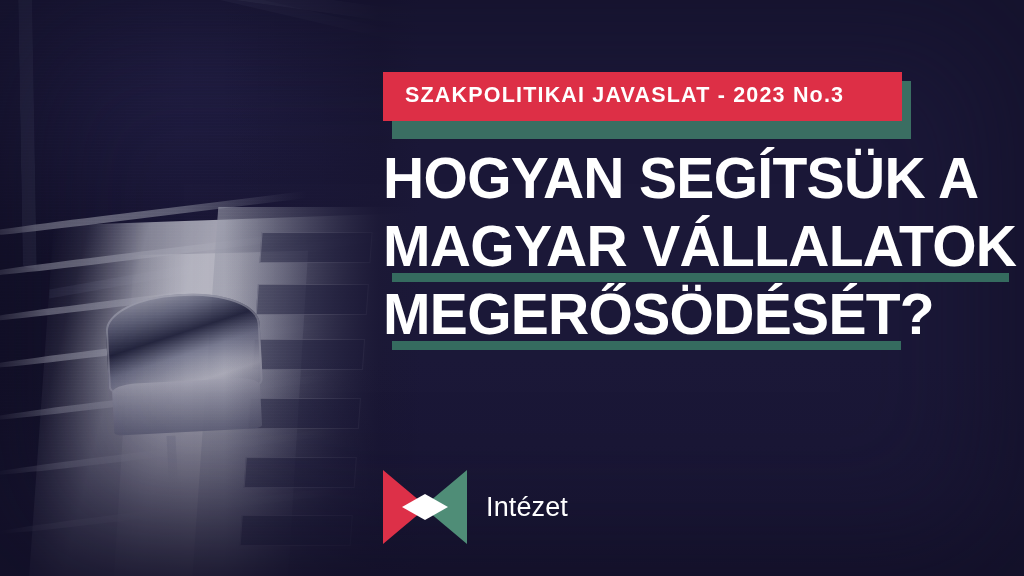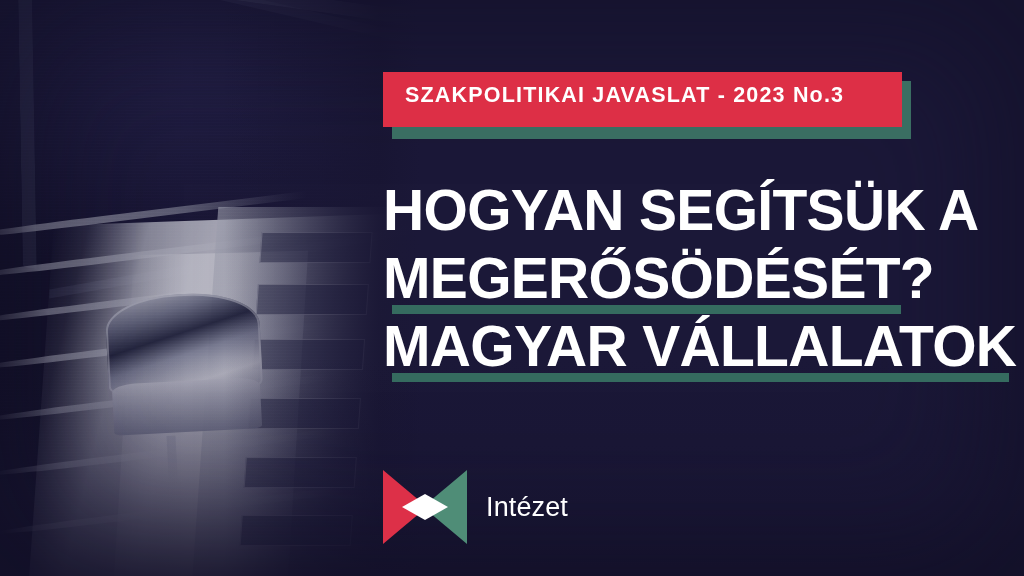--- a/index.html
+++ b/index.html
@@ -190,34 +190,34 @@
   .badge-wrap { position:absolute; left:0; top:72px; }
   .badge-shadow {
     position:absolute; left:9px; top:9px;
     width:519px; height:58px;
     background:#3a6e62;
   }
   .badge {
     position:relative;
     display:inline-block;
     background:#dd2f46;
-    padding:13px 22px 20px 22px;
+    padding:13px 22px 14px 22px;
     min-width:519px;
   }
   .badge-text {
     font-size:21.5px;
     font-weight:bold;
     letter-spacing:.055em;
     color:#ffffff;
     white-space:nowrap;
     line-height:1;
   }
 
   
-  .headline { position:absolute; left:0; top:176px; width:641px; }
+  .headline { position:absolute; left:0; top:144px; width:641px; }
   .hl-line { position:relative; height:68px; }
   .hl-text {
     position:relative;
     display:block;
     font-size:57px;
     font-weight:bold;
     color:#ffffff;
     letter-spacing:-.012em;
     line-height:68px;
     white-space:nowrap;
@@ -302,26 +302,26 @@
       <div class="badge">
         <span class="badge-text">SZAKPOLITIKAI JAVASLAT - 2023 No.3</span>
       </div>
     </div>
 
     <div class="headline">
       <div class="hl-line">
         <span class="hl-text">HOGYAN SEGÍTSÜK A</span>
       </div>
       <div class="hl-line">
+        <span class="hl-rule r1"></span>
+        <span class="hl-text">MAGYAR VÁLLALATOK</span>
+      </div>
+      <div class="hl-line">
         <span class="hl-rule r2"></span>
         <span class="hl-text">MEGERŐSÖDÉSÉT?</span>
-      </div>
-      <div class="hl-line">
-        <span class="hl-rule r1"></span>
-        <span class="hl-text">MAGYAR VÁLLALATOK</span>
       </div>
     </div>
 
     <div class="logo">
       <span class="logo-mark">
         <svg viewBox="0 0 84 74" xmlns="http://www.w3.org/2000/svg" aria-hidden="true">
           <polygon points="0,0 0,74 44,37" fill="#dd3048"></polygon>
           <polygon points="84,0 84,74 40,37" fill="#4f8d77"></polygon>
           <polygon points="42,24 65,37 42,50 19,37" fill="#ffffff"></polygon>
         </svg>

